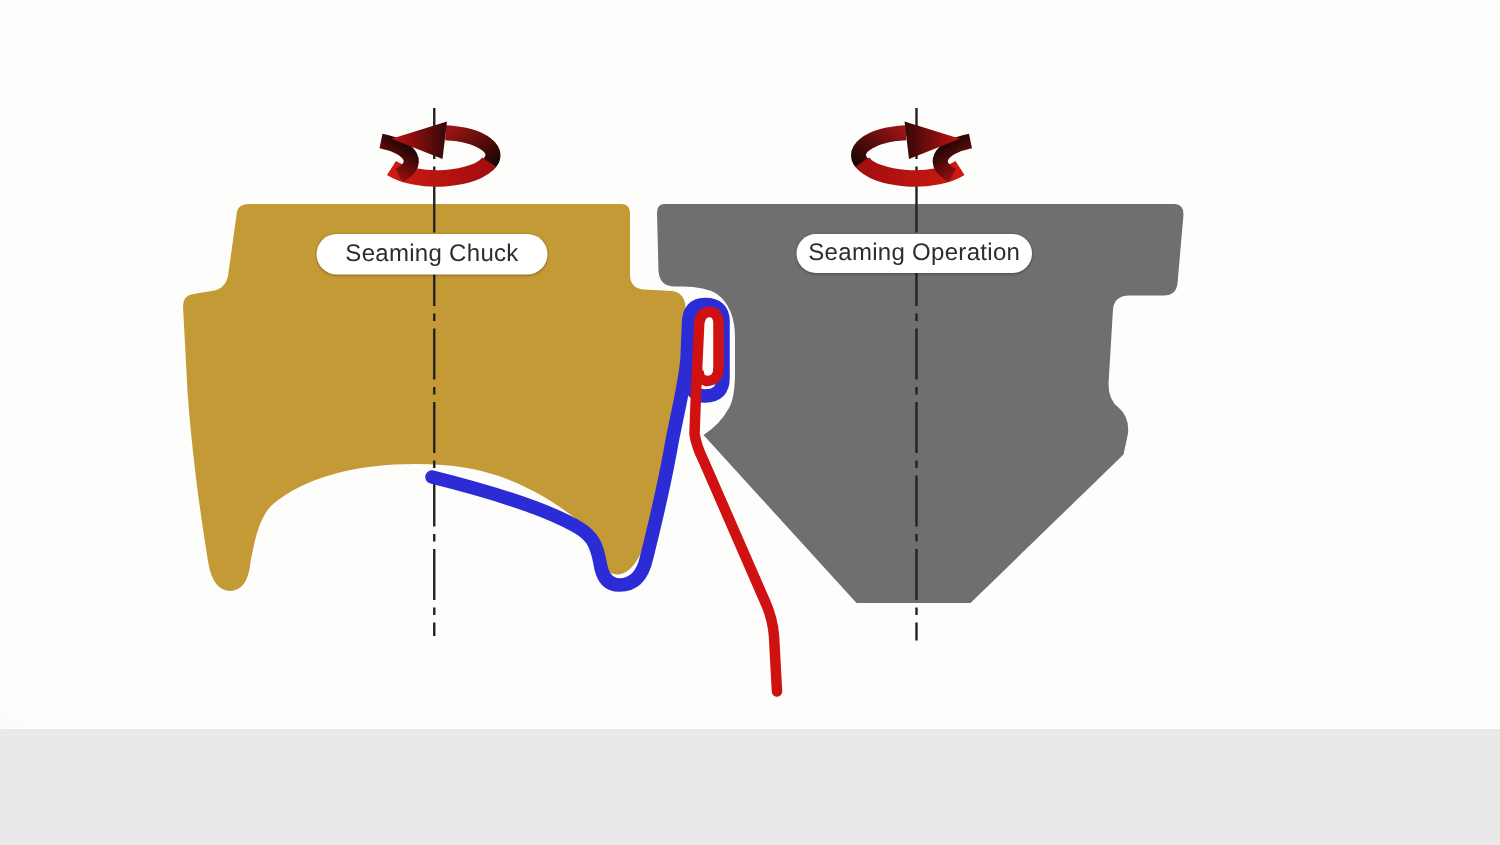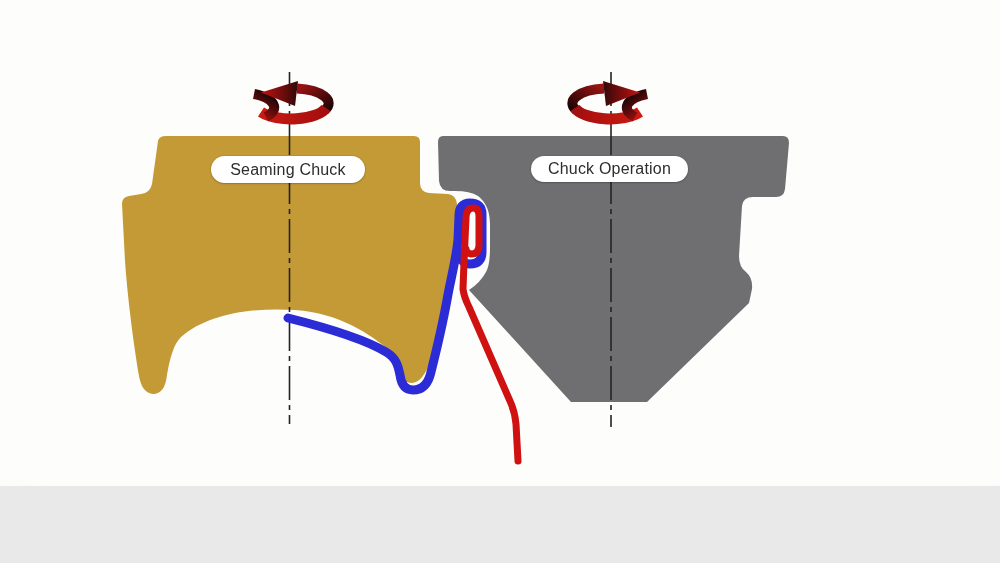--- a/index.html
+++ b/index.html
@@ -132,16 +132,16 @@
     </g>
     <g>
       <use href="#rot-arrow" transform="translate(901,0) scale(-1,1)"></use>
     </g>
   </svg>
 
   <div class="label-pill" id="label-chuck">
     <span>Seaming Chuck</span>
   </div>
   <div class="label-pill" id="label-roll">
-    <span>Chuck Operation</span>
+    <span>Seaming Operation</span>
   </div>
 
 </div>
 
 </body></html>

